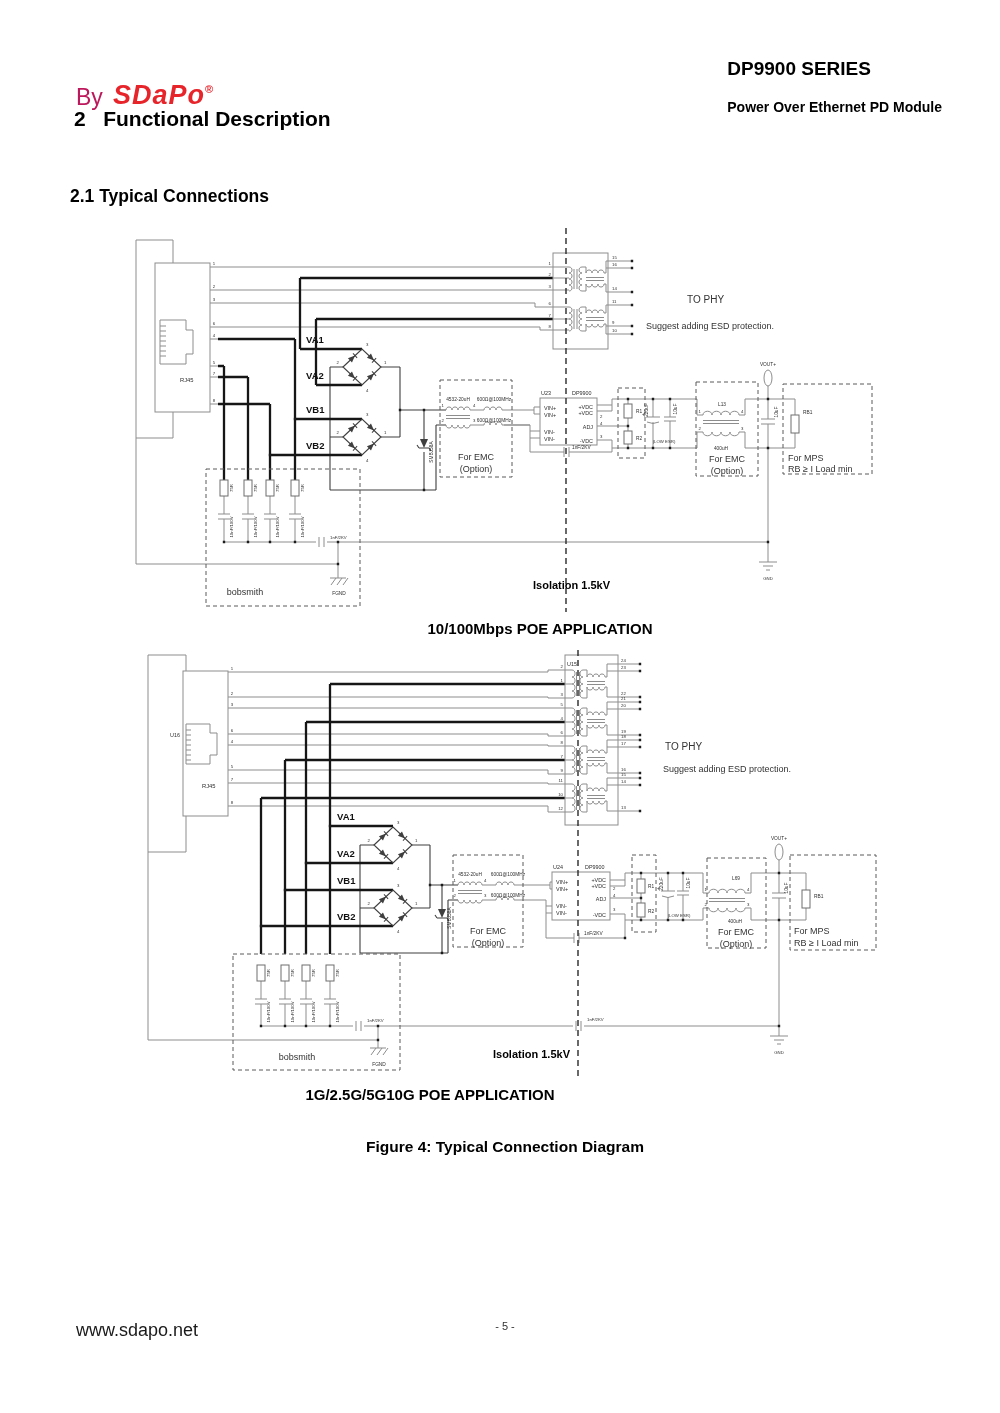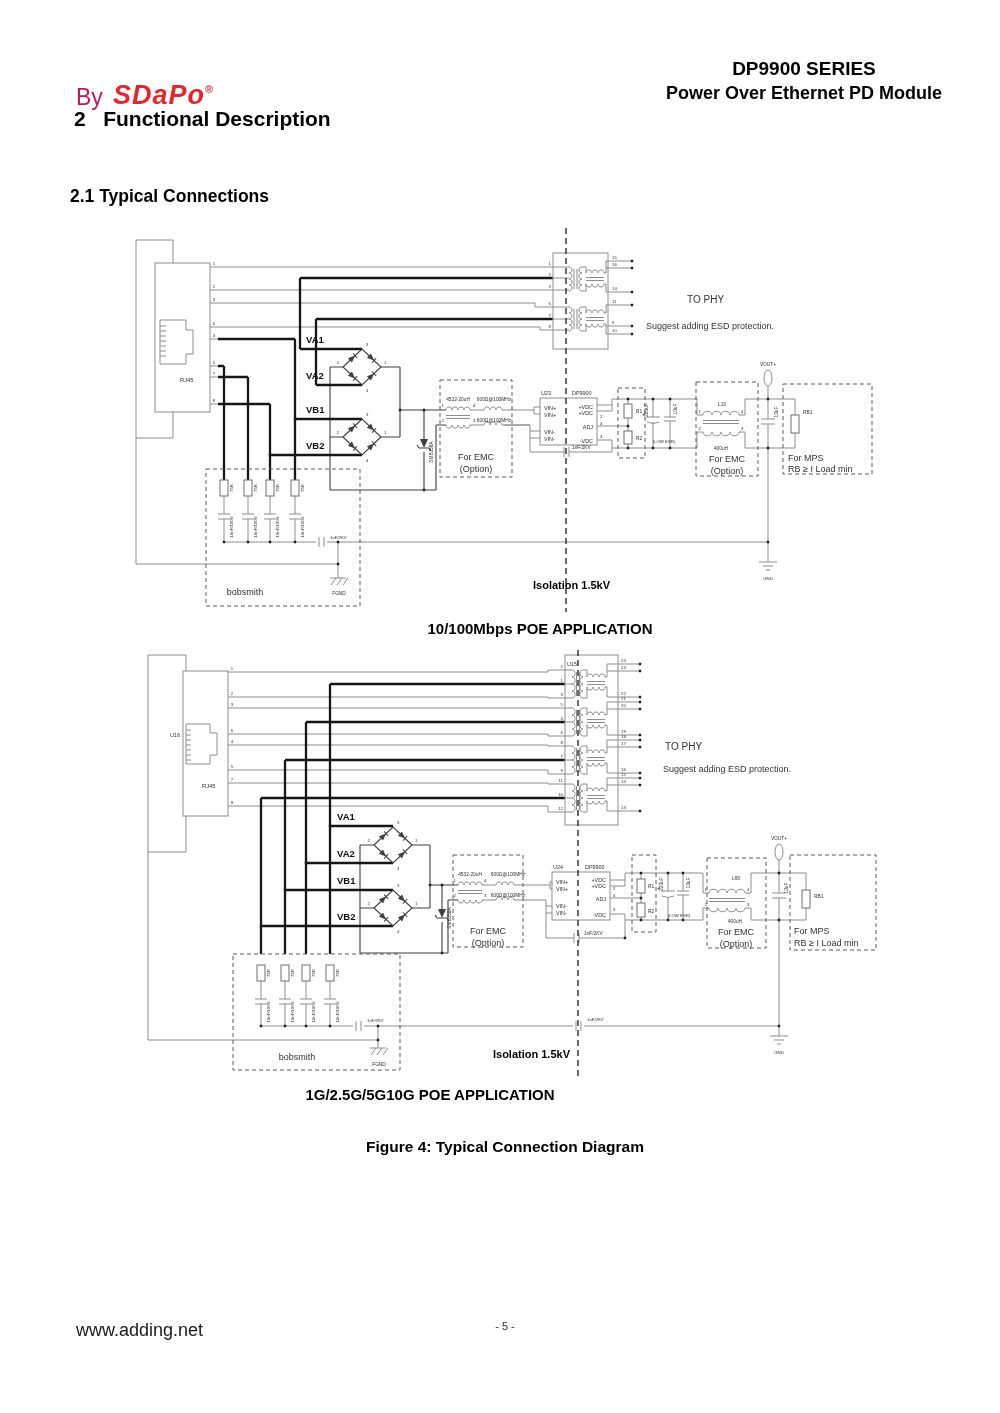--- a/index.html
+++ b/index.html
@@ -3,23 +3,23 @@
 <meta charset="utf-8">
 <style>
   html,body{margin:0;padding:0;background:#fff;}
   .page{position:relative;width:1000px;height:1413px;background:#fff;overflow:hidden;
         font-family:"Liberation Sans",sans-serif;color:#111;}
   .abs{position:absolute;}
   .hdr-by{left:76px;top:84px;font-size:23px;font-weight:normal;color:#be185d;}
   .hdr-logo{left:113px;top:80px;font-size:27px;font-weight:bold;font-style:italic;
             color:#e8242b;letter-spacing:1px;}
   .hdr-reg{position:relative;top:-11px;font-size:11px;font-style:normal;}
-  .hdr-right{right:58px;top:58px;text-align:center;}
+  .hdr-right{right:58px;top:58px;text-align:left;}
   .hdr-series{font-size:19px;font-weight:bold;color:#000;}
-  .hdr-sub{font-size:18px;font-weight:bold;color:#000;margin-top:3px;}
+  .hdr-sub{font-size:14px;font-weight:bold;color:#000;margin-top:19px;}
   .h1{left:74px;top:107px;font-size:21px;font-weight:bold;color:#000;white-space:pre;}
   .h2{left:70px;top:186px;font-size:17.5px;font-weight:bold;color:#000;}
   .caption{left:0;top:1138px;width:1010px;text-align:center;font-size:15.5px;font-weight:bold;color:#000;}
   .foot-site{left:76px;top:1320px;font-size:18px;color:#1a1a1a;}
   .foot-page{left:0;top:1320px;width:1010px;text-align:center;font-size:11px;color:#333;}
   svg{position:absolute;left:0;top:0;}
   svg text{font-family:"Liberation Sans",sans-serif;fill:#2e2e2e;}
   .wg{fill:none;stroke:#8d8d8d;stroke-width:1;}
   .wd{fill:none;stroke:#3f3f3f;stroke-width:1.1;}
   .wk{fill:none;stroke:#161616;stroke-width:2.3;}
@@ -41,21 +41,21 @@
 
   <div class="abs hdr-by">By</div>
   <div class="abs hdr-logo"><span>SDaPo</span><span class="hdr-reg">®</span></div>
   <div class="abs hdr-right">
     <div class="hdr-series">DP9900 SERIES</div>
     <div class="hdr-sub">Power Over Ethernet PD Module</div>
   </div>
   <div class="abs h1">2   Functional Description</div>
   <div class="abs h2">2.1 Typical Connections</div>
   <div class="abs caption">Figure 4: Typical Connection Diagram</div>
-  <div class="abs foot-site">www.adding.net</div>
+  <div class="abs foot-site">www.sdapo.net</div>
   <div class="abs foot-page">- 5 -</div>
 
   <svg width="1000" height="1413" viewBox="0 0 1000 1413">
     <defs>
       <path id="cv24r" d="M0,0 c4,0 4,6 0,6 c4,0 4,6 0,6 c4,0 4,6 0,6 c4,0 4,6 0,6"></path>
       <path id="cv24l" d="M0,0 c-4,0 -4,6 0,6 c-4,0 -4,6 0,6 c-4,0 -4,6 0,6 c-4,0 -4,6 0,6"></path>
       <path id="cv28r" d="M0,0 c4,0 4,7 0,7 c4,0 4,7 0,7 c4,0 4,7 0,7 c4,0 4,7 0,7"></path>
       <path id="cv28l" d="M0,0 c-4,0 -4,7 0,7 c-4,0 -4,7 0,7 c-4,0 -4,7 0,7 c-4,0 -4,7 0,7"></path>
       <path id="ch18" d="M0,0 c0,-4 6,-4 6,0 c0,-4 6,-4 6,0 c0,-4 6,-4 6,0"></path>
       <path id="ch24" d="M0,0 c0,-4 6,-4 6,0 c0,-4 6,-4 6,0 c0,-4 6,-4 6,0 c0,-4 6,-4 6,0"></path>

